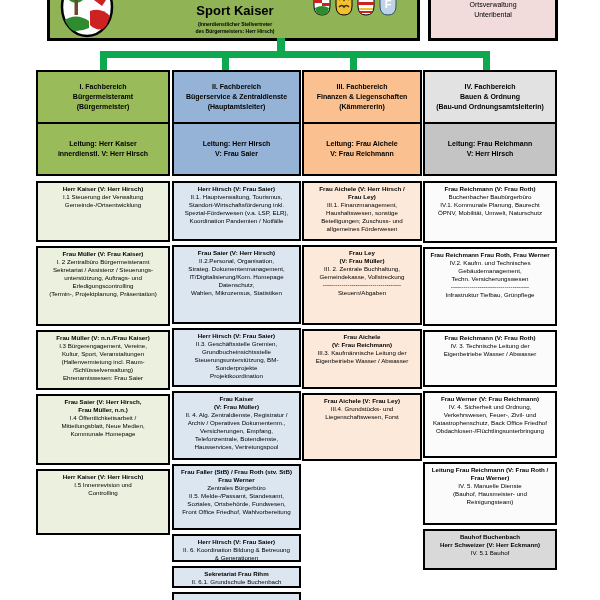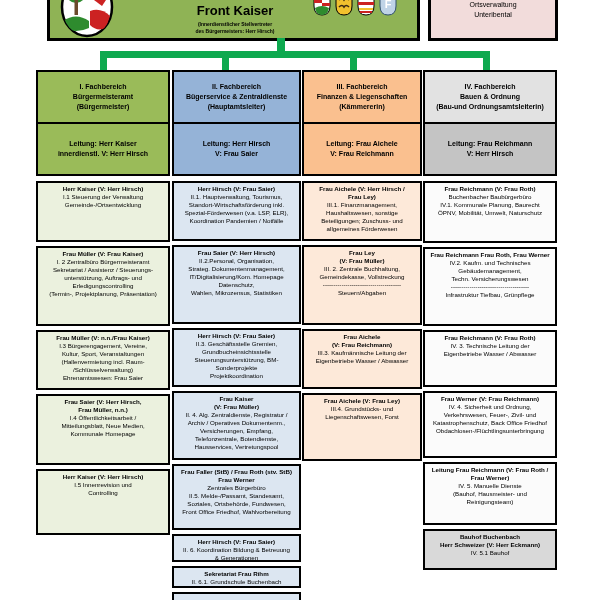--- a/index.html
+++ b/index.html
@@ -43,21 +43,21 @@
       <g clip-path="url(#cshape)">
         <circle cx="16" cy="17" r="10" fill="#2E8B2E"></circle>
         <rect x="14.5" y="23" width="3.5" height="16" fill="#6B4A2B"></rect>
         <path d="M3,45 Q16,36 29,45 L29,52 Q16,58 3,52 Z" fill="#2E8B2E"></path>
         <path d="M30,4 L50,18 L42,30 L30,21 Z" fill="#CC2222"></path>
         <path d="M30,35 Q41,31 50,40 L46,52 Q37,56 30,49 Z" fill="#CC2222"></path>
       </g>
     </svg>
   </div>
 
-  <div class="abs" id="mast-name">Front Kaiser</div>
+  <div class="abs" id="mast-name">Sport Kaiser</div>
   <div class="abs" id="mast-sub">(Innerdienstlicher Stellvertreter
 des Bürgermeisters: Herr Hirsch)</div>
 
   <div class="abs" style="left:313px;top:-6px;width:18px;height:24px;">
     <svg width="18" height="22" viewBox="0 0 18 22">
         <path d="M1,1 h16 v11 q0,9 -8,9 q-8,0 -8,-9 Z" fill="#fff" stroke="#000"></path>
         <path d="M1,1 h8 v8 h-8 Z" fill="#C22"></path>
         <path d="M9,9 h8 v3 q0,0 0,0 l-8,0 Z" fill="#C22"></path>
         <path d="M2,14 q7,-4 14,0 q-1,7 -7,7 q-6,0 -7,-7 Z" fill="#2E8B2E"></path>
       </svg>

